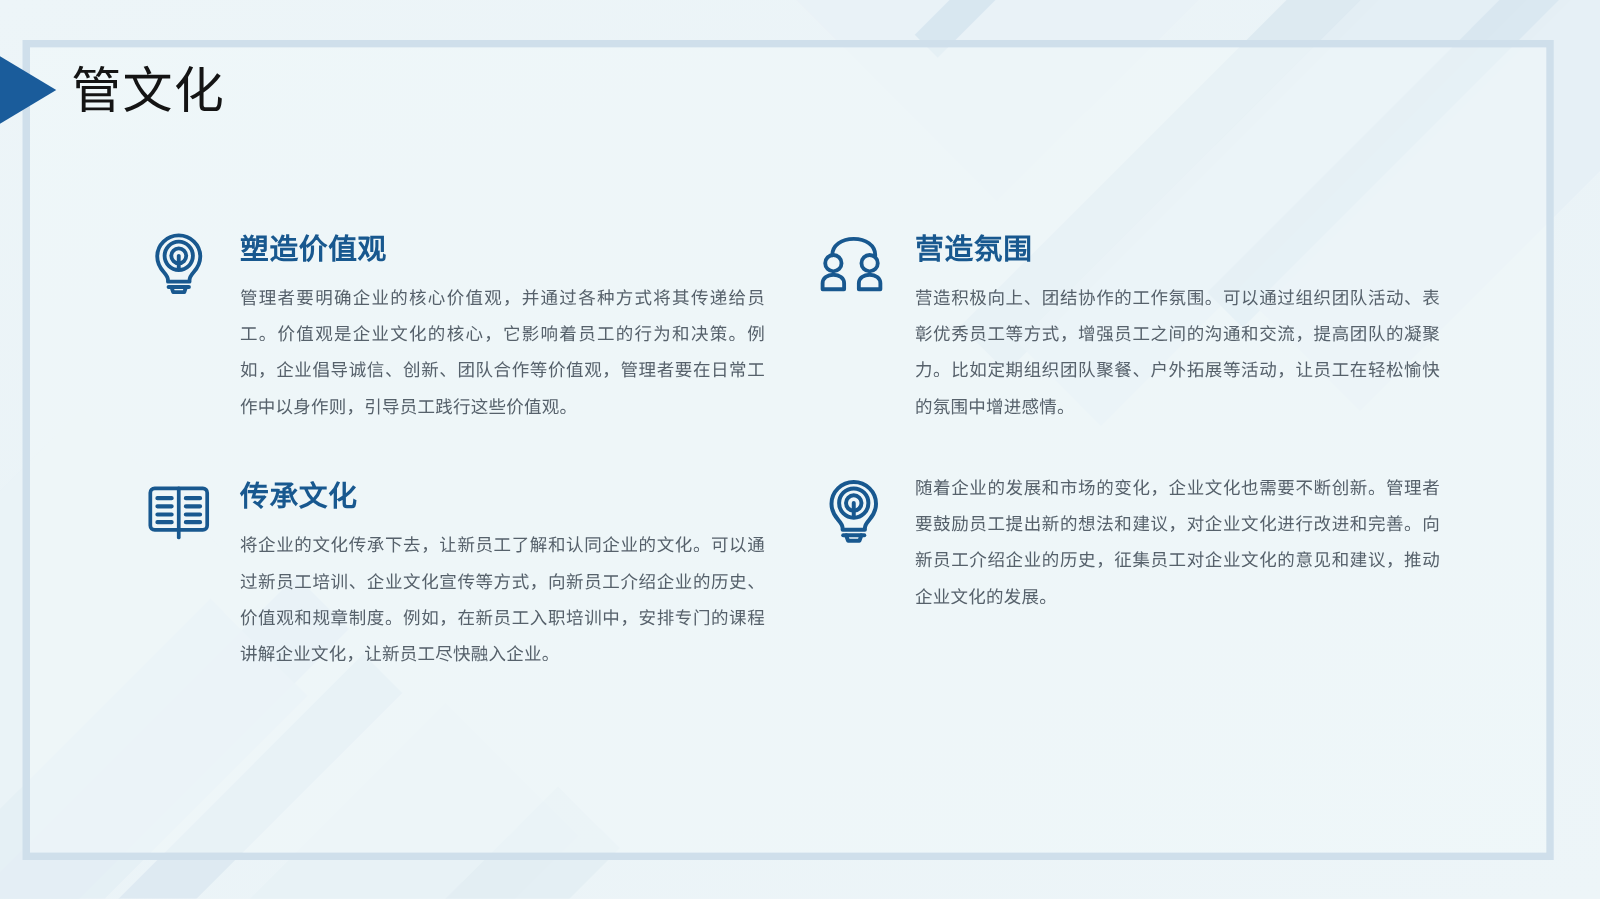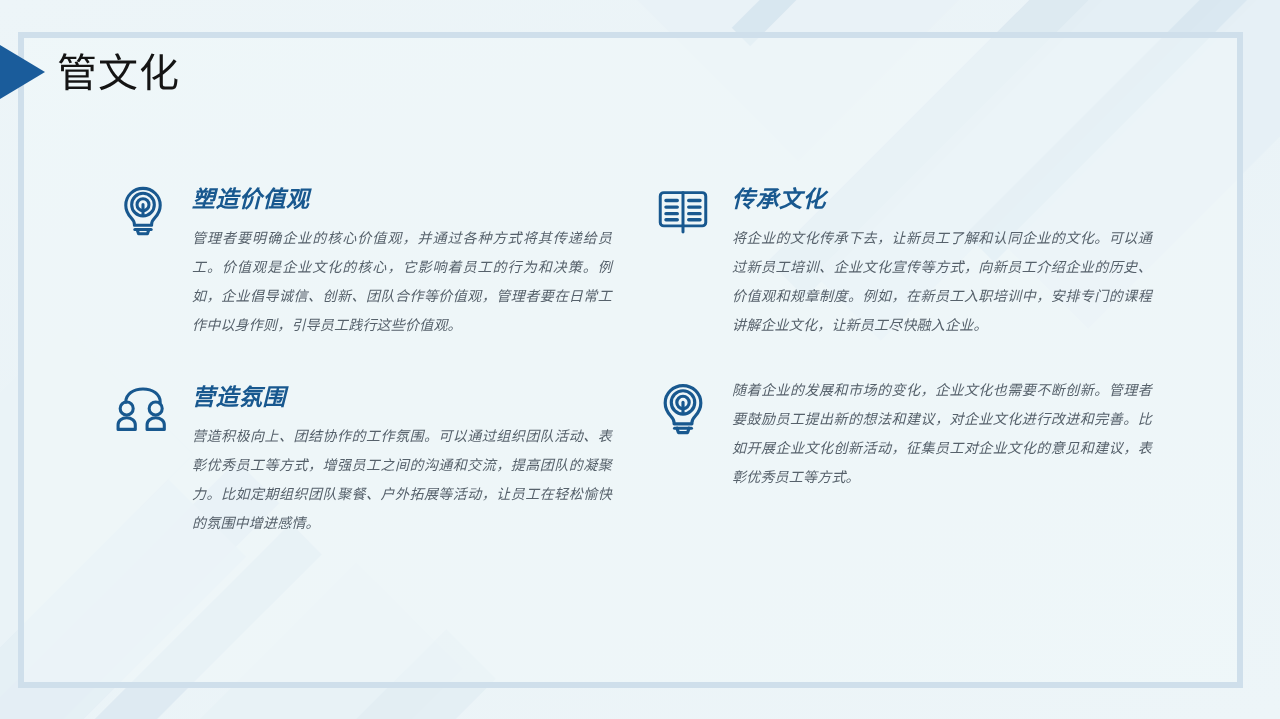--- a/index.html
+++ b/index.html
@@ -86,21 +86,20 @@
   
   #cards {
     position: absolute;
     left: 112px;
     top: 178px;
     width: 1060px;
     display: grid;
     grid-template-columns: 500px 500px;
     column-gap: 40px;
     row-gap: 36px;
-    font-style: italic;
   }
   .card {
     display: flex;
     align-items: flex-start;
     column-gap: 18px;
   }
   .card-icon {
     flex: 0 0 auto;
     width: 62px;
     height: 62px;
@@ -178,62 +177,62 @@
           <path d="M23 52.5h18"></path>
           <path d="M25.5 52.5l1.6 4.6h9.8l1.6-4.6"></path>
         </svg>
       </div>
       <div class="card-body">
         <div class="card-title">塑造价值观</div>
         <div class="card-text">管理者要明确企业的核心价值观，并通过各种方式将其传递给员工。价值观是企业文化的核心，它影响着员工的行为和决策。例如，企业倡导诚信、创新、团队合作等价值观，管理者要在日常工作中以身作则，引导员工践行这些价值观。</div>
       </div>
     </div>
 
+    <div class="card left">
+      <div class="card-icon">
+        <svg width="58" height="58" viewBox="0 0 64 64" fill="none" stroke="#18588F" stroke-width="3.4" stroke-linecap="round" stroke-linejoin="round">
+          <path d="M13 24.5c0-9 8.5-14.5 19-14.5s19 5.5 19 14.5"></path>
+          <circle cx="14" cy="31.5" r="7.2"></circle>
+          <circle cx="46" cy="31.5" r="7.2"></circle>
+          <path d="M4.5 54.5v-5.2c0-4.6 4.3-7.6 9.5-7.6s9.5 3 9.5 7.6v5.2z"></path>
+          <path d="M36.5 54.5v-5.2c0-4.6 4.3-7.6 9.5-7.6s9.5 3 9.5 7.6v5.2z"></path>
+        </svg>
+      </div>
+      <div class="card-body">
+        <div class="card-title">营造氛围</div>
+        <div class="card-text">营造积极向上、团结协作的工作氛围。可以通过组织团队活动、表彰优秀员工等方式，增强员工之间的沟通和交流，提高团队的凝聚力。比如定期组织团队聚餐、户外拓展等活动，让员工在轻松愉快的氛围中增进感情。</div>
+      </div>
+    </div>
+
     <div class="card right">
       <div class="card-icon">
         <svg width="56" height="56" viewBox="0 0 64 64" fill="none" stroke="#18588F" stroke-width="3.4" stroke-linecap="round" stroke-linejoin="round">
           <rect x="6" y="11" width="52" height="38" rx="4"></rect>
           <path d="M32 11v38"></path>
           <path d="M32 49v7"></path>
           <path d="M12.5 20h13M12.5 27.5h13M12.5 35h13M12.5 42h13" stroke-width="3.8"></path>
           <path d="M38.5 20h13M38.5 27.5h13M38.5 35h13M38.5 42h13" stroke-width="3.8"></path>
         </svg>
       </div>
       <div class="card-body">
         <div class="card-title">传承文化</div>
         <div class="card-text">将企业的文化传承下去，让新员工了解和认同企业的文化。可以通过新员工培训、企业文化宣传等方式，向新员工介绍企业的历史、价值观和规章制度。例如，在新员工入职培训中，安排专门的课程讲解企业文化，让新员工尽快融入企业。</div>
-      </div>
-    </div>
-
-    <div class="card left">
-      <div class="card-icon">
-        <svg width="58" height="58" viewBox="0 0 64 64" fill="none" stroke="#18588F" stroke-width="3.4" stroke-linecap="round" stroke-linejoin="round">
-          <path d="M13 24.5c0-9 8.5-14.5 19-14.5s19 5.5 19 14.5"></path>
-          <circle cx="14" cy="31.5" r="7.2"></circle>
-          <circle cx="46" cy="31.5" r="7.2"></circle>
-          <path d="M4.5 54.5v-5.2c0-4.6 4.3-7.6 9.5-7.6s9.5 3 9.5 7.6v5.2z"></path>
-          <path d="M36.5 54.5v-5.2c0-4.6 4.3-7.6 9.5-7.6s9.5 3 9.5 7.6v5.2z"></path>
-        </svg>
-      </div>
-      <div class="card-body">
-        <div class="card-title">营造氛围</div>
-        <div class="card-text">营造积极向上、团结协作的工作氛围。可以通过组织团队活动、表彰优秀员工等方式，增强员工之间的沟通和交流，提高团队的凝聚力。比如定期组织团队聚餐、户外拓展等活动，让员工在轻松愉快的氛围中增进感情。</div>
       </div>
     </div>
 
     <div class="card right">
       <div class="card-icon">
         <svg width="60" height="60" viewBox="0 0 64 64" fill="none" stroke="#18588F" stroke-width="3.4" stroke-linecap="round" stroke-linejoin="round">
           <path d="M32 7C21.5 7 13 15.3 13 25.6c0 6.1 2.9 10.6 5.9 13.9 2.3 2.5 3.6 4.4 3.6 7.1v1.2h19v-1.2c0-2.7 1.3-4.6 3.6-7.1 3-3.3 5.9-7.8 5.9-13.9C51 15.3 42.5 7 32 7z"></path>
           <circle cx="32" cy="25" r="12.5"></circle>
           <circle cx="32" cy="25" r="6.6"></circle>
           <path d="M32 25v11.5"></path>
           <path d="M23 52.5h18"></path>
           <path d="M25.5 52.5l1.6 4.6h9.8l1.6-4.6"></path>
         </svg>
       </div>
       <div class="card-body">
-        <div class="card-text">随着企业的发展和市场的变化，企业文化也需要不断创新。管理者要鼓励员工提出新的想法和建议，对企业文化进行改进和完善。比如开展企业文化创新活动，征集员工对企业文化的意见和建议，表彰优秀员工等方式。</div>
+        <div class="card-text">随着企业的发展和市场的变化，企业文化也需要不断创新。管理者要鼓励员工提出新的想法和建议，对企业文化进行改进和完善。向新员工介绍企业的历史，征集员工对企业文化的意见和建议，推动企业文化的发展。</div>
       </div>
     </div>
 
   </div>
 </div>
 
 </body></html>

